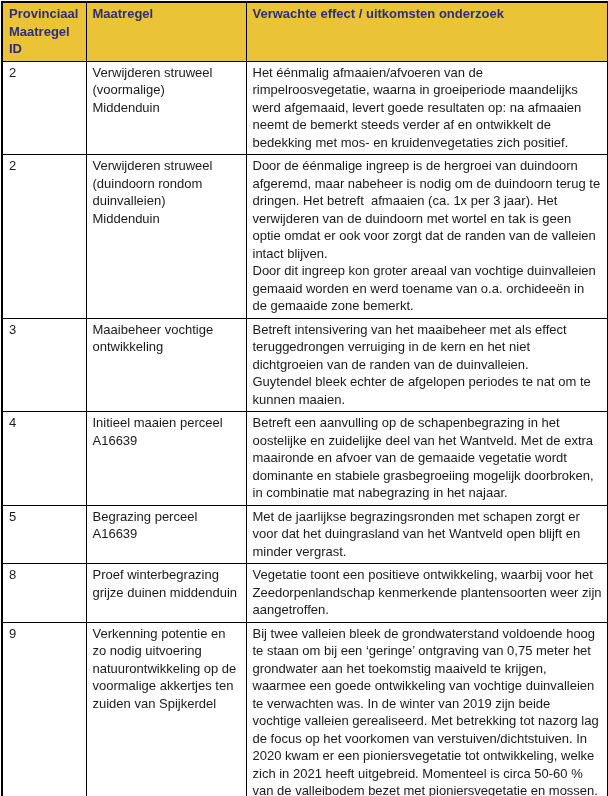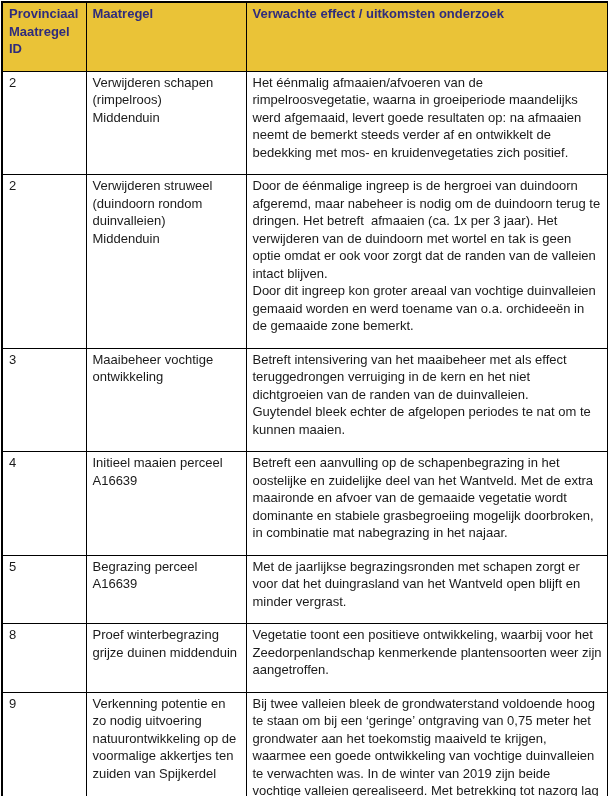--- a/index.html
+++ b/index.html
@@ -18,21 +18,21 @@
     width: 606px;
     border-collapse: collapse;
     table-layout: fixed;
     border: 2px solid #000000;
   }
   table.measures th,
   table.measures td {
     border: 1px solid #000000;
     vertical-align: top;
     text-align: left;
-    padding: 2px 5px 13px 6px;
+    padding: 2px 5px 3px 6px;
     font-size: 13px;
     line-height: 17.5px;
     color: #1a1a1a;
     word-wrap: break-word;
   }
   table.measures th {
     background: #EAC337;
     color: #2F2C7C;
     font-weight: bold;
   }
@@ -57,21 +57,21 @@
     <thead>
       <tr>
         <th>Provinciaal Maatregel ID</th>
         <th>Maatregel</th>
         <th>Verwachte effect / uitkomsten onderzoek</th>
       </tr>
     </thead>
     <tbody>
   <tr>
     <td class="cell-id">2</td>
-    <td class="cell-maatregel">Verwijderen schapen (rimpelroos)
+    <td class="cell-maatregel">Verwijderen struweel (voormalige)
 Middenduin</td>
     <td class="cell-effect">Het éénmalig afmaaien/afvoeren van de rimpelroosvegetatie, waarna in groeiperiode maandelijks werd afgemaaid, levert goede resultaten op: na afmaaien neemt de bemerkt steeds verder af en ontwikkelt de bedekking met mos- en kruidenvegetaties zich positief.</td>
   </tr>
 
   <tr>
     <td class="cell-id">2</td>
     <td class="cell-maatregel">Verwijderen struweel (duindoorn rondom duinvalleien)
 Middenduin</td>
     <td class="cell-effect">Door de éénmalige ingreep is de hergroei van duindoorn afgeremd, maar nabeheer is nodig om de duindoorn terug te dringen. Het betreft  afmaaien (ca. 1x per 3 jaar). Het verwijderen van de duindoorn met wortel en tak is geen optie omdat er ook voor zorgt dat de randen van de valleien intact blijven.
 Door dit ingreep kon groter areaal van vochtige duinvalleien gemaaid worden en werd toename van o.a. orchideeën in de gemaaide zone bemerkt.</td>

